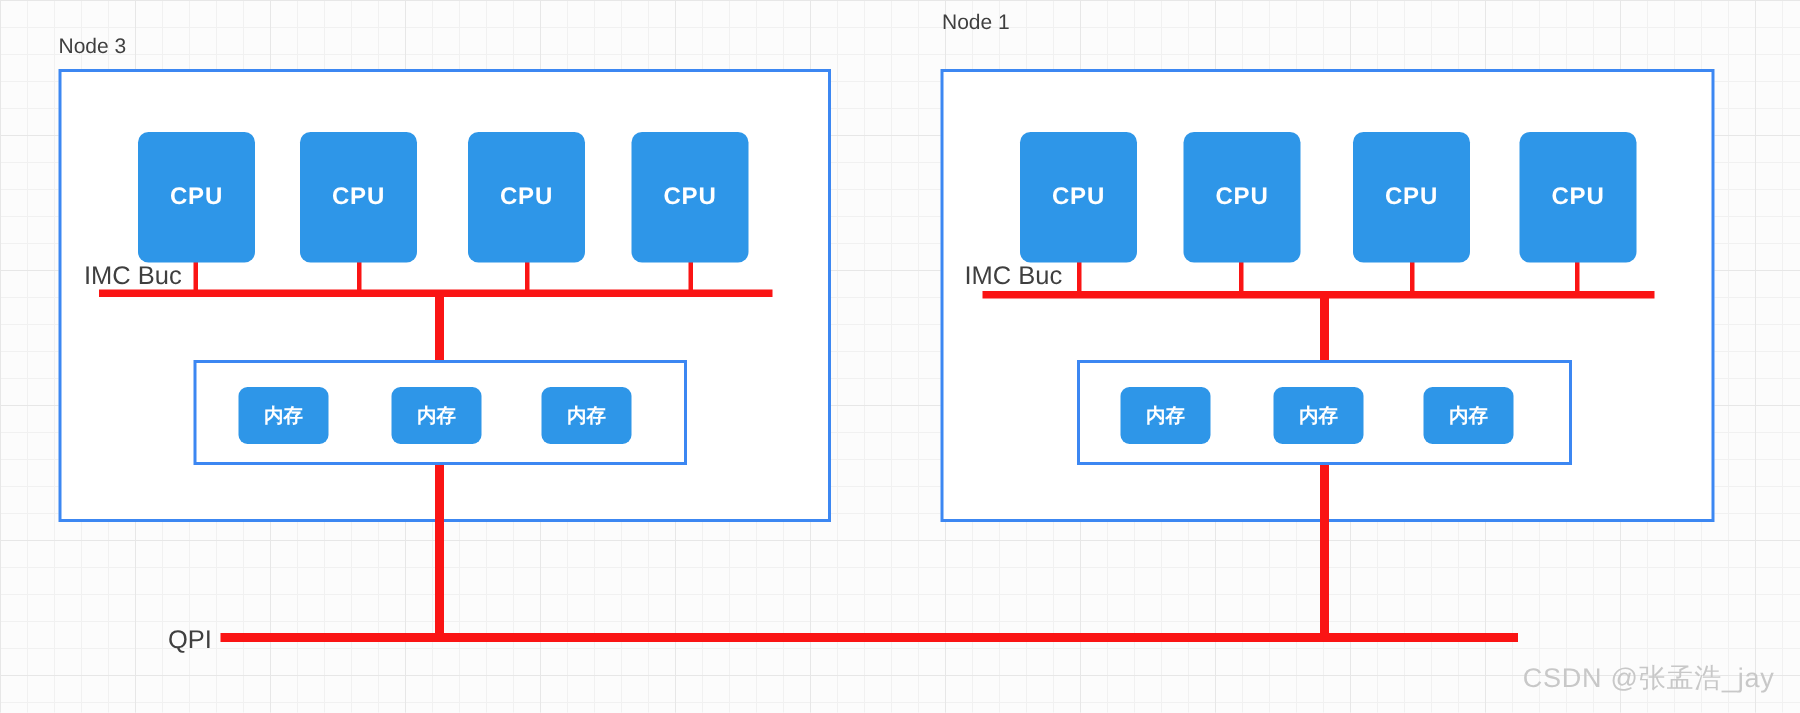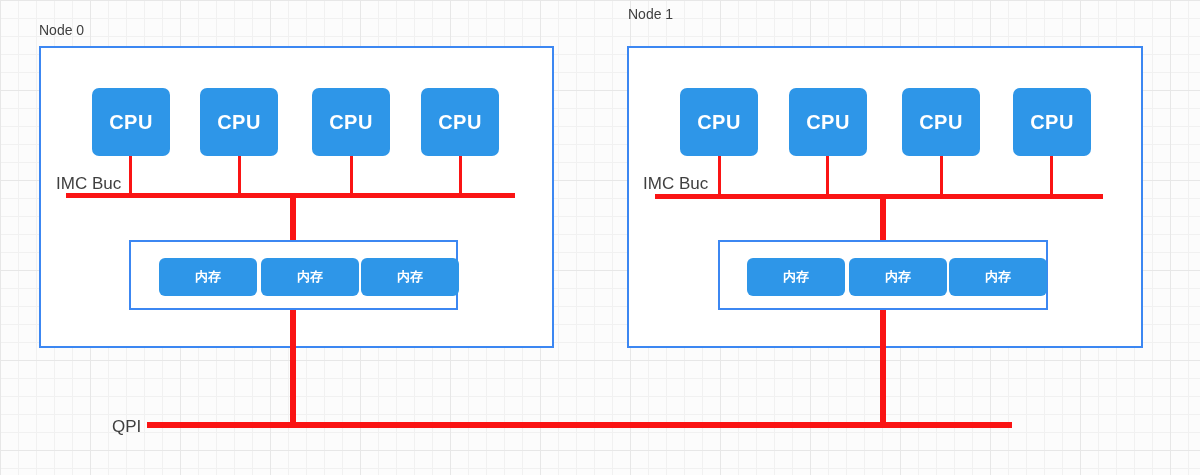--- a/index.html
+++ b/index.html
@@ -19,52 +19,52 @@
     background-size:90px 90px,90px 90px,18px 18px,18px 18px;
   }
   .node-label{
     position:absolute;font-size:14px;color:#3f3f3f;z-index:4;white-space:nowrap;
   }
   .node-box{
     position:absolute;background:#ffffff;border:2px solid #3c87f2;
     box-sizing:border-box;z-index:0;
   }
   .cpu{
-    position:absolute;width:78px;height:68px;background:#2e96e8;border-radius:7px;
-    color:#ffffff;font-size:20px;font-weight:600;letter-spacing:.5px;
+    position:absolute;width:78px;height:87px;background:#2e96e8;border-radius:7px;
+    color:#ffffff;font-size:16px;font-weight:600;letter-spacing:.5px;
     display:flex;align-items:center;justify-content:center;z-index:2;
   }
   .vline{position:absolute;background:#fa1414;z-index:1;}
   .vline.thin{width:3px;}
   .vline.thick{width:6px;z-index:2;}
   .hline{position:absolute;background:#fa1414;height:5px;z-index:2;}
   .hline.qpi{height:6px;}
   .bus-label{
     position:absolute;font-size:17px;color:#3f3f3f;z-index:4;white-space:nowrap;
   }
   .mem-box{
     position:absolute;background:#ffffff;border:2px solid #3c87f2;
     box-sizing:border-box;z-index:3;
   }
   .mem{
-    position:absolute;width:98px;height:38px;background:#2e96e8;border-radius:6px;
+    position:absolute;width:60px;height:38px;background:#2e96e8;border-radius:6px;
     color:#ffffff;font-size:13px;font-weight:600;
     display:flex;align-items:center;justify-content:center;
   }
   .watermark{
     position:absolute;right:17px;top:440px;font-size:18px;color:#c8c8c8;
     z-index:5;white-space:nowrap;letter-spacing:.5px;
   }
 </style>
 </head>
 <body>
 
 <div class="canvas">
 
-  <div class="node-label" style="left:39px;top:22px">Node 0</div>
+  <div class="node-label" style="left:39px;top:22px">Node 3</div>
   <div class="node-box" style="left:39px;top:46px;width:515px;height:302px"></div>
 
   <div class="cpu" style="left:92px;top:88px">CPU</div>
   <div class="cpu" style="left:200px;top:88px">CPU</div>
   <div class="cpu" style="left:312px;top:88px">CPU</div>
   <div class="cpu" style="left:421px;top:88px">CPU</div>
 
   <div class="vline thin" style="left:129px;top:155px;height:41px"></div>
   <div class="vline thin" style="left:238px;top:155px;height:41px"></div>
   <div class="vline thin" style="left:350px;top:155px;height:41px"></div>
@@ -105,14 +105,15 @@
     <div class="mem" style="left:27px;top:16px">内存</div>
     <div class="mem" style="left:129px;top:16px">内存</div>
     <div class="mem" style="left:229px;top:16px">内存</div>
   </div>
 
   <div class="vline thick" style="left:880px;top:310px;height:118px"></div>
 
   <div class="bus-label" style="left:112px;top:417px">QPI</div>
   <div class="hline qpi" style="left:147px;top:422px;width:865px"></div>
 
+  <div class="watermark">CSDN @张孟浩_jay</div>
 
 </div>
 
 </body></html>

